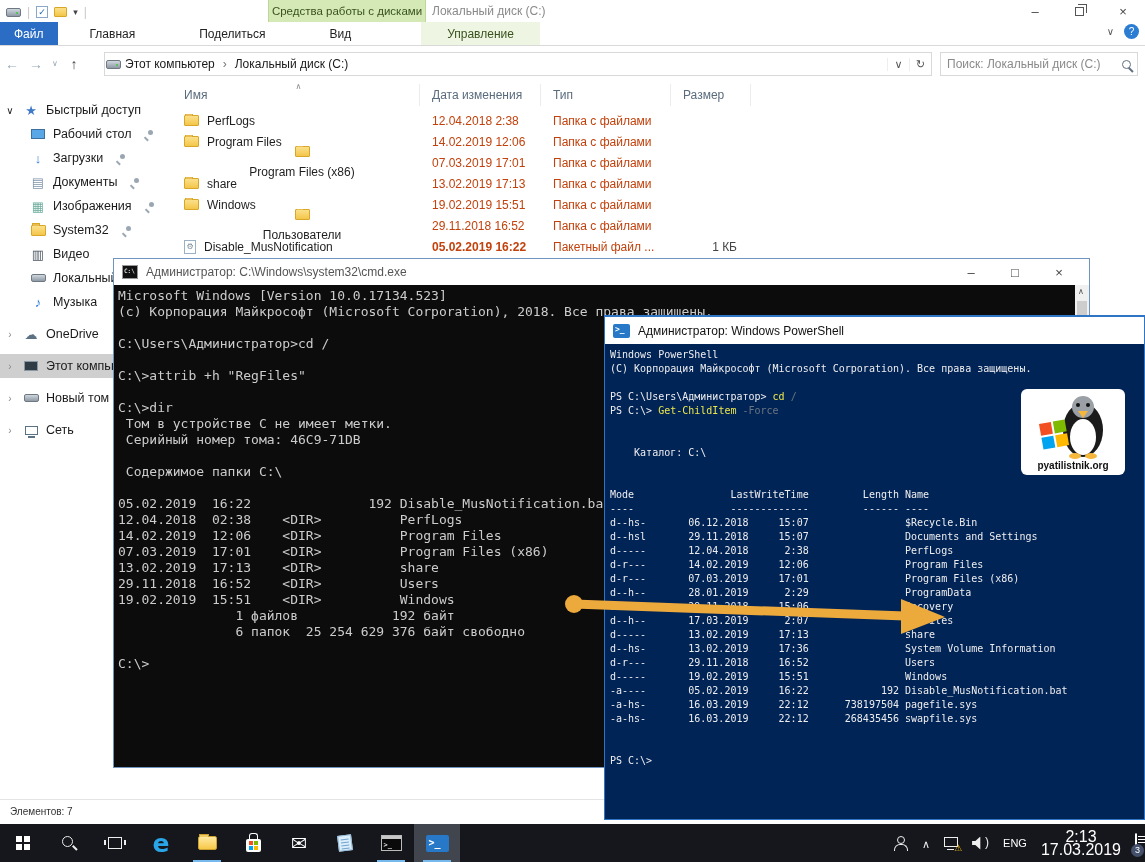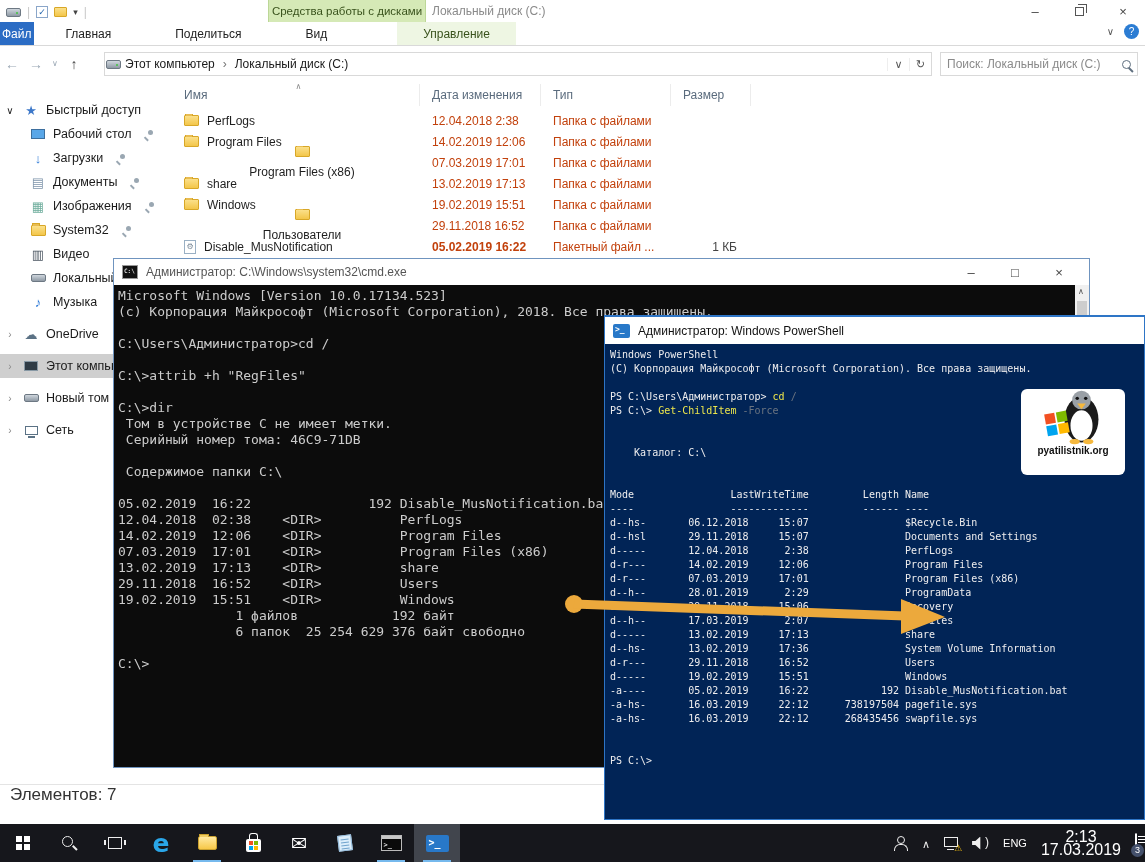--- a/index.html
+++ b/index.html
@@ -20,21 +20,21 @@
   .ctx-label{position:absolute;left:268px;top:0;width:158px;height:22px;background:#d5e9b6;color:#39521c;
              font-size:11.5px;display:flex;align-items:center;justify-content:center;border-left:1px solid #bcd797;border-right:1px solid #bcd797;}
   .win-title{position:absolute;left:432px;top:4px;color:#8a8a8a;font-size:12px;}
   .wctl{position:absolute;right:0;top:0;display:flex;}
   .wbtn{width:44px;height:22px;display:flex;align-items:center;justify-content:center;color:#444;font-size:13px;}
   .restore{width:9px;height:9px;border:1px solid #555;background:#fff;position:relative;}
   .restore::before{content:"";position:absolute;left:2px;top:-4px;width:8px;height:8px;border:1px solid #555;border-left:none;border-bottom:none;}
 
   .tabsrow{position:absolute;left:0;top:22px;width:100%;height:24px;background:#fff;border-bottom:1px solid #d9d9d9;display:flex;align-items:stretch;font-size:12px;}
   .rtab{padding:0 32px;display:flex;align-items:center;color:#222;}
-  .rtab-file{background:#2b6cc4;color:#fff;padding:0 2px;}
+  .rtab-file{background:#2b6cc4;color:#fff;padding:0 14px;}
   .rtab-manage{margin-left:38px;background:#eef6e3;color:#39521c;padding:0 26px;}
   .ribbon-mini{position:absolute;right:6px;top:24px;display:flex;gap:10px;align-items:center;}
   .rb-chev{color:#555;font-size:10px;}
   .rb-help{width:15px;height:15px;border-radius:50%;background:#2b7cd3;color:#fff;font-size:10px;line-height:15px;text-align:center;}
 
   .addrrow{position:absolute;left:0;top:47px;width:100%;height:33px;background:#fff;display:flex;align-items:center;}
   .navbtn{width:24px;text-align:center;font-size:14px;color:#9aa7b4;}
   .navbtn.up{color:#444;}
   .nav-caret{font-size:8px;color:#9aa7b4;width:14px;text-align:center;}
   .addrfield{position:absolute;left:104px;top:5px;width:828px;height:24px;border:1px solid #d9d9d9;display:flex;align-items:center;background:#fff;}
@@ -79,21 +79,21 @@
 
   
   #colheads{position:absolute;left:172px;top:84px;right:0;height:22px;display:flex;font-size:12px;color:#5a6b7d;}
   .colh{padding-left:12px;display:flex;align-items:center;border-right:1px solid #ececec;position:relative;}
   .sortmark{position:absolute;top:-2px;left:50%;color:#888;font-size:8px;}
   #filelist{position:absolute;left:172px;top:110px;right:0;}
   .frow{height:21px;display:flex;align-items:center;font-size:12px;color:#1e1e1e;}
   .fcell{padding-left:12px;display:flex;align-items:center;gap:8px;overflow:hidden;white-space:nowrap;}
   .fdate,.ftype{color:#c2410c;}
   .fsize{justify-content:flex-end;padding-right:14px;color:#444;}
-  #statusbar{position:absolute;left:0;bottom:16px;width:100%;height:24px;border-top:1px solid #e4e4e4;display:flex;align-items:flex-start;padding-left:10px;font-size:17px;color:#333;background:#fff;}
+  #statusbar{position:absolute;left:0;bottom:1px;width:100%;height:24px;border-top:1px solid #e4e4e4;display:flex;align-items:center;padding-left:10px;font-size:10px;color:#333;background:#fff;}
 
   
   #cmdwin{position:absolute;left:113px;top:258px;width:977px;height:510px;z-index:10;background:#0c0c0c;border:1px solid #6f94bf;}
   .cmd-title{position:absolute;left:0;top:0;width:100%;height:26px;background:#fff;display:flex;align-items:center;gap:8px;padding-left:8px;font-size:12px;color:#555;}
   .cmdico{width:16px;height:14px;background:#111;border:1px solid #999;position:relative;flex:0 0 auto;}
   .cmdico::after{content:"C:\\";position:absolute;left:1px;top:1px;color:#ddd;font:bold 6px/7px "DejaVu Sans Mono",monospace;}
   .cmd-ctl{position:absolute;right:8px;top:0;display:flex;}
   .cmd-ctl .wbtn{height:26px;}
   #cmdbody{position:absolute;left:0;top:26px;right:14px;bottom:0;overflow:hidden;}
   #cmdpre{margin:0;padding:3px 4px;font:13px/16px "DejaVu Sans Mono","Liberation Mono",monospace;color:#cccccc;white-space:pre;}
@@ -105,21 +105,21 @@
   #pswin{position:absolute;left:604px;top:315px;width:541px;height:505px;z-index:20;background:#012456;border:1px solid #2e75c6;border-top:2px solid #2e75c6;}
   .ps-title{position:absolute;left:0;top:0;width:100%;height:27px;background:#fff;display:flex;align-items:center;gap:8px;padding-left:8px;font-size:12px;color:#111;}
   .psico{width:17px;height:14px;background:#2878c8;border-radius:2px;position:relative;flex:0 0 auto;}
   .psico::after{content:">_";position:absolute;left:2px;top:1px;color:#fff;font:bold 8px/10px "DejaVu Sans Mono",monospace;}
   #psbody{position:absolute;left:0;top:27px;right:0;bottom:0;overflow:hidden;padding:4px 0 0 5px;
           font:10px/14px "DejaVu Sans Mono","Liberation Mono",monospace;color:#eeedee;}
   .psl{white-space:pre;}
   .c-w{color:#eeedee;} .c-y{color:#ece54b;} .c-p{color:#6b7480;}
   #watermark{position:absolute;left:416px;top:72px;width:104px;height:86px;background:#fff;border-radius:6px;z-index:2;
              display:flex;flex-direction:column;align-items:center;justify-content:flex-end;overflow:hidden;}
-  #wm-text{font-weight:bold;font-size:10px;color:#111;padding-bottom:19px;}
+  #wm-text{font-weight:bold;font-size:10px;color:#111;padding-bottom:4px;}
 
   
   #arrow{position:absolute;left:555px;top:588px;z-index:30;pointer-events:none;}
 
   
   #taskbar{position:absolute;left:0;top:824px;width:1145px;height:38px;background:#16171c;z-index:50;display:flex;align-items:center;}
   .tb{width:46px;height:38px;display:flex;align-items:center;justify-content:center;position:relative;flex:0 0 auto;}
   .tb.act::after{content:"";position:absolute;left:9px;right:9px;bottom:0;height:2px;background:#76b9ed;}
   .tb.foc{background:#41454d;}
   .i-start{width:14px;height:14px;position:relative;}

